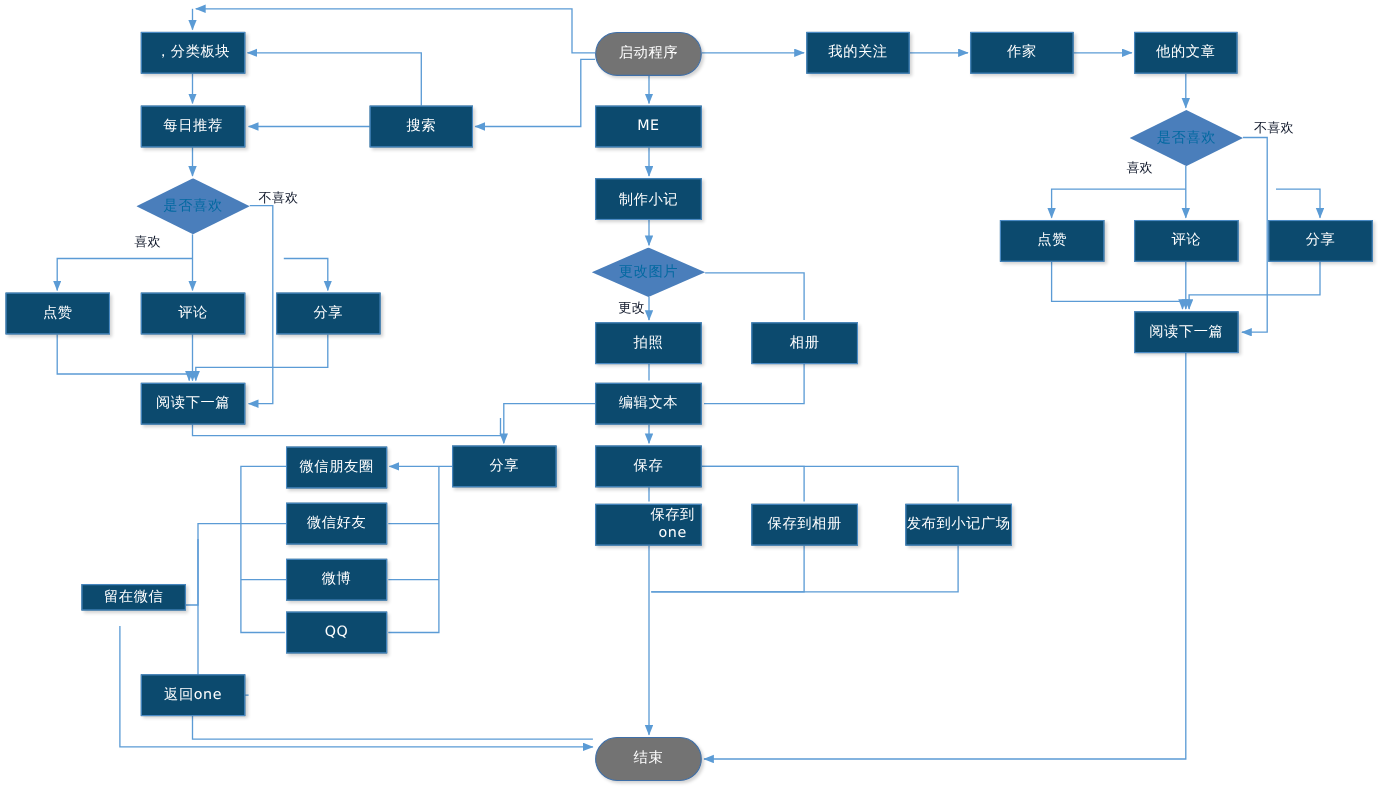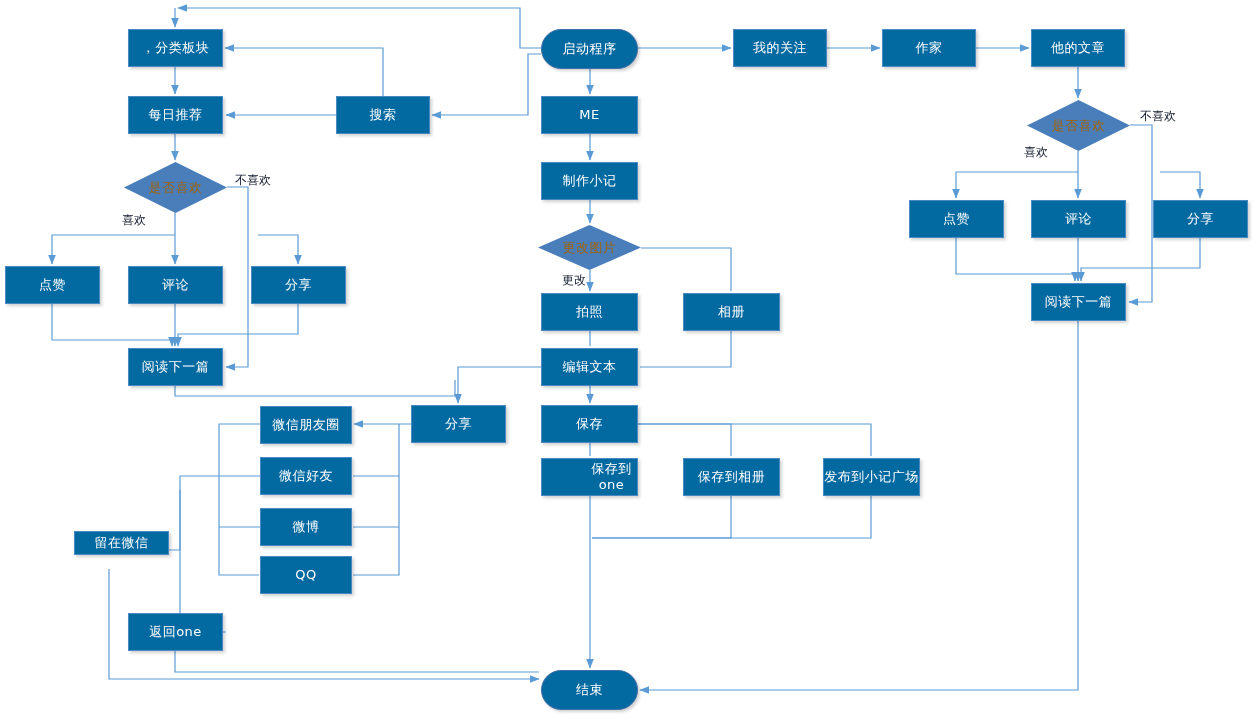--- a/index.html
+++ b/index.html
@@ -1,25 +1,25 @@
 <!DOCTYPE html>
 <html><head>
 <meta charset="utf-8">
 <style>
   html,body{margin:0;padding:0;background:#ffffff;}
   body{font-family:"DejaVu Sans","Liberation Sans",sans-serif;}
   #canvas{position:relative;width:1253px;height:716px;background:#fff;overflow:hidden;}
   svg.edges{position:absolute;left:0;top:0;width:1253px;height:716px;pointer-events:none;}
   .node{position:absolute;box-sizing:border-box;display:flex;align-items:center;justify-content:center;
         color:#ffffff;font-size:13px;letter-spacing:.5px;text-align:center;line-height:1.2;
-        background:#0369a1;border:1px solid #4a8ac4;box-shadow:2px 2px 3px rgba(0,0,0,.18);}
-  .node.term{background:#0369a1;border:1px solid #3f6fa8;border-radius:20px;}
+        background:#0c4a6e;border:1px solid #4a8ac4;box-shadow:2px 2px 3px rgba(0,0,0,.18);}
+  .node.term{background:#737373;border:1px solid #3f6fa8;border-radius:20px;}
   .node.diamond{background:transparent;border:none;box-shadow:none;}
   .diamond .dshape{position:absolute;left:0;top:0;width:100%;height:100%;}
-  .diamond .dlabel{position:relative;z-index:2;color:#a16207;font-size:13px;}
+  .diamond .dlabel{position:relative;z-index:2;color:#0369a1;font-size:13px;}
   .edgelabel{position:absolute;color:#0f172a;font-size:12px;white-space:nowrap;}
 </style>
 </head>
 <body>
 
 <div id="canvas">
   <svg class="edges" viewBox="0 0 1253 716" xmlns="http://www.w3.org/2000/svg">
     <defs>
       <marker id="ar" markerWidth="9" markerHeight="9" refX="7.5" refY="3.2" orient="auto" markerUnits="strokeWidth">
         <path d="M0,0 L8,3.2 L0,6.4 z" fill="#5b9bd5"></path>

